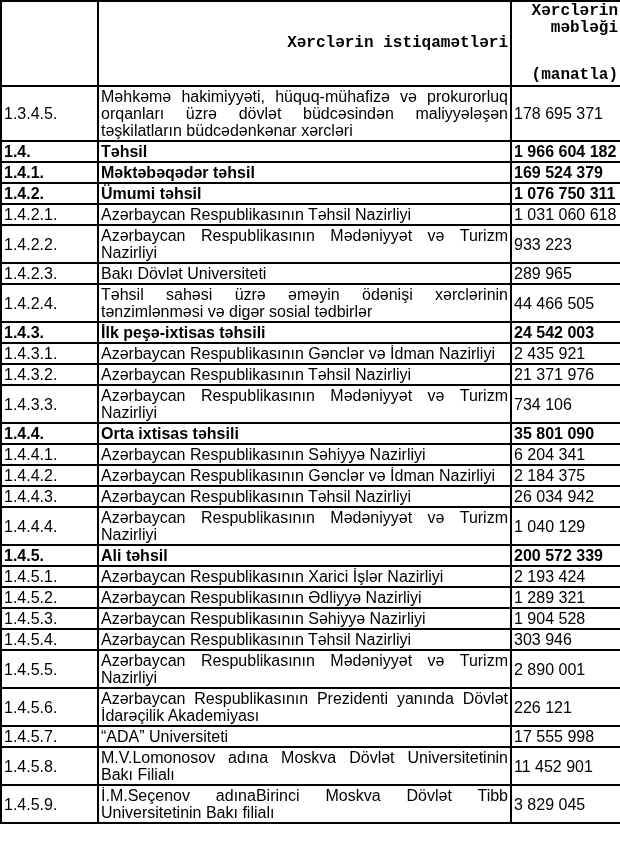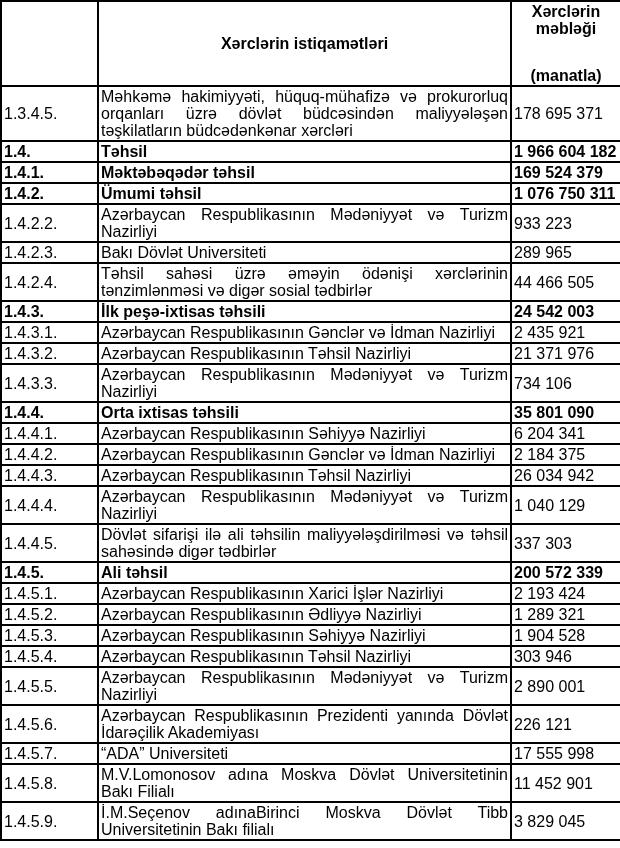--- a/index.html
+++ b/index.html
@@ -32,22 +32,23 @@
     word-wrap: break-word;
   }
   
   col.col-num    { width: 97px; }
   col.col-label  { width: 413px; }
   col.col-amount { width: 110px; }
 
   thead tr { height: 78px; }
   thead th {
     font-weight: bold;
-    text-align: center;
+    text-align: right;
     vertical-align: middle;
+    font-family: Liberation Mono, monospace;
   }
   thead th.c-amount {
     vertical-align: top;
   }
   thead th.c-amount .unit {
     margin-top: 30px;
   }
 
   td.c-num {
     text-align: left;
@@ -102,20 +103,25 @@
           <td class="c-num">1.4.1.</td>
           <td class="c-label">Məktəbəqədər təhsil</td>
           <td class="c-amount">169 524 379</td>
         </tr>
         <tr class="bold">
           <td class="c-num">1.4.2.</td>
           <td class="c-label">Ümumi təhsil</td>
           <td class="c-amount">1 076 750 311</td>
         </tr>
         <tr>
+          <td class="c-num">1.4.2.1.</td>
+          <td class="c-label">Azərbaycan Respublikasının Təhsil Nazirliyi</td>
+          <td class="c-amount">1 031 060 618</td>
+        </tr>
+        <tr>
           <td class="c-num">1.4.2.2.</td>
           <td class="c-label">Azərbaycan Respublikasının Mədəniyyət və Turizm Nazirliyi</td>
           <td class="c-amount">933 223</td>
         </tr>
         <tr>
           <td class="c-num">1.4.2.3.</td>
           <td class="c-label">Bakı Dövlət Universiteti</td>
           <td class="c-amount">289 965</td>
         </tr>
         <tr>
@@ -161,25 +167,20 @@
         <tr>
           <td class="c-num">1.4.4.3.</td>
           <td class="c-label">Azərbaycan Respublikasının Təhsil Nazirliyi</td>
           <td class="c-amount">26 034 942</td>
         </tr>
         <tr>
           <td class="c-num">1.4.4.4.</td>
           <td class="c-label">Azərbaycan Respublikasının Mədəniyyət və Turizm Nazirliyi</td>
           <td class="c-amount">1 040 129</td>
         </tr>
-        <tr>
-          <td class="c-num">1.4.4.5.</td>
-          <td class="c-label">Dövlət sifarişi ilə ali təhsilin maliyyələşdirilməsi və təhsil sahəsində digər tədbirlər</td>
-          <td class="c-amount">337 303</td>
-        </tr>
         <tr class="bold">
           <td class="c-num">1.4.5.</td>
           <td class="c-label">Ali təhsil</td>
           <td class="c-amount">200 572 339</td>
         </tr>
         <tr>
           <td class="c-num">1.4.5.1.</td>
           <td class="c-label">Azərbaycan Respublikasının Xarici İşlər Nazirliyi</td>
           <td class="c-amount">2 193 424</td>
         </tr>

